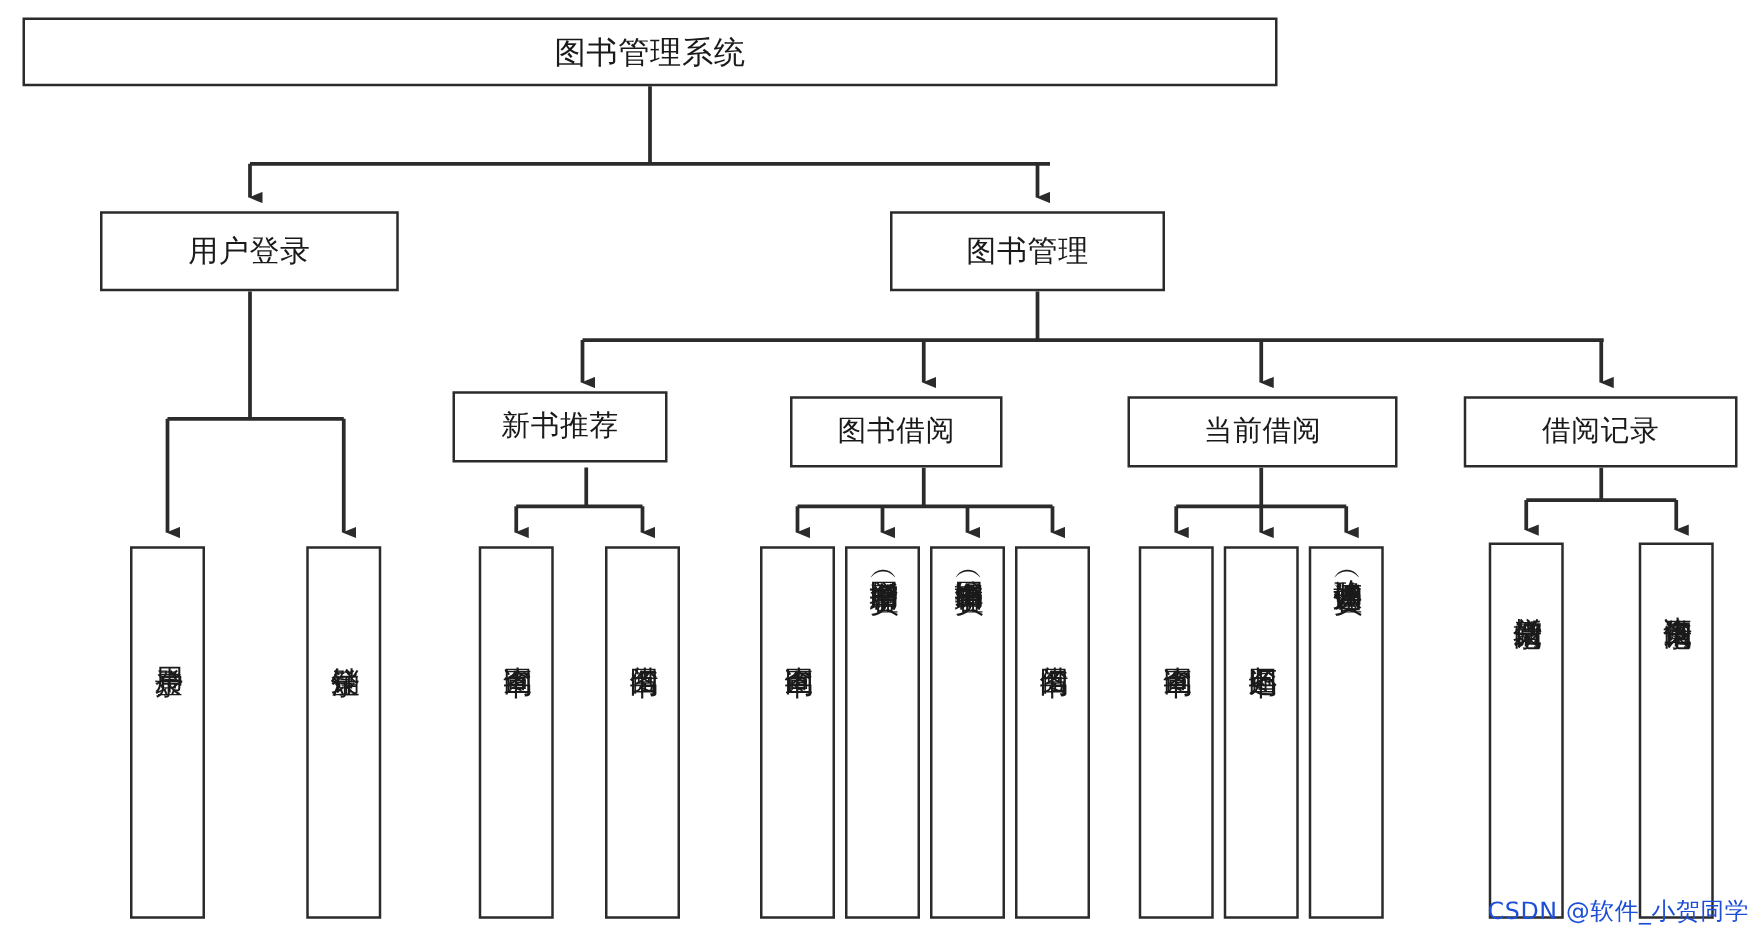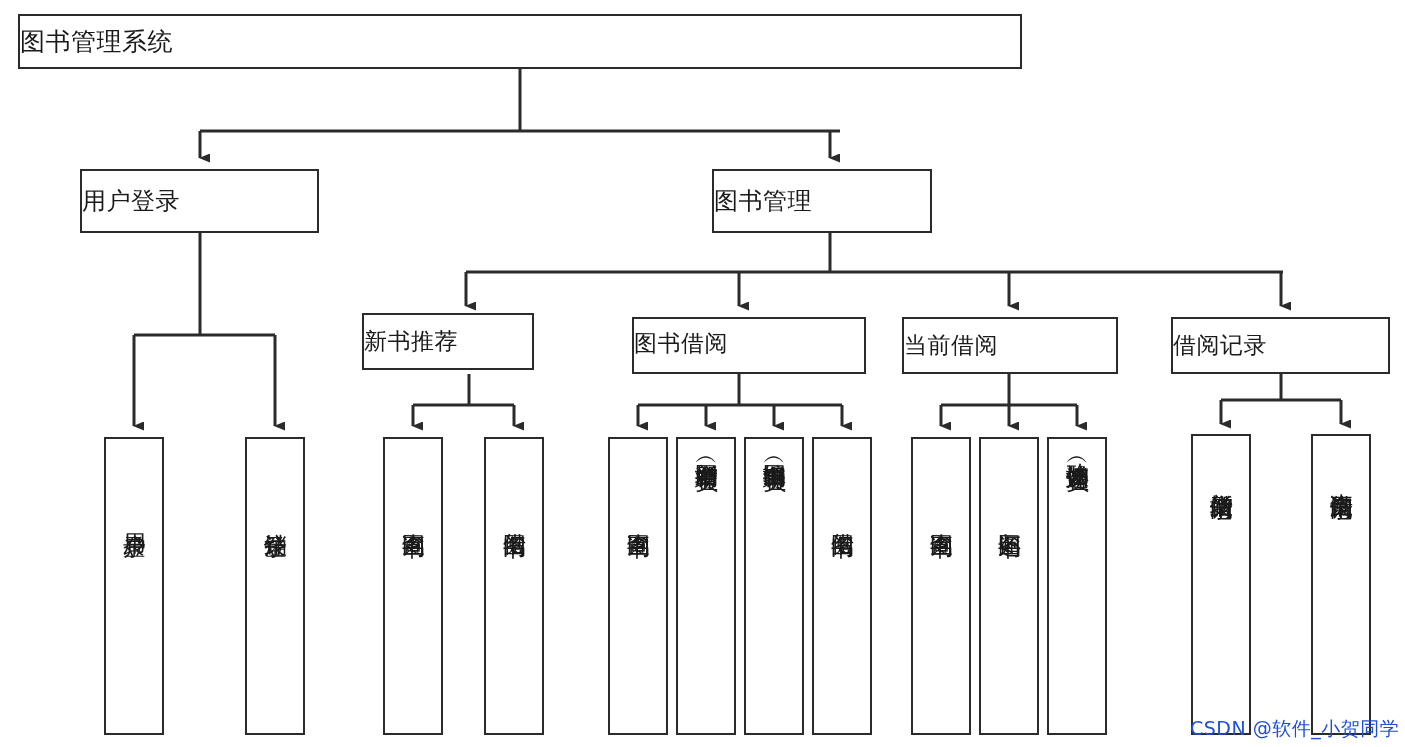--- a/index.html
+++ b/index.html
@@ -26,20 +26,21 @@
     height: 747px;
     pointer-events: none;
   }
   .node {
     position: absolute;
     box-sizing: border-box;
     background: #ffffff;
     border: 2px solid #2b2b2b;
     display: flex;
     align-items: center;
+    justify-content: center;
     color: #1a1a1a;
   }
   .node .node-label {
     display: block;
     text-align: center;
     line-height: 1.18;
     letter-spacing: 0.5px;
   }
   .node-root .node-label {
     font-size: 25px;
@@ -133,21 +134,21 @@
   <div class="node node-level2" style="left:80px; top:169px; width:239px; height:64px;">
     <span class="node-label">用户登录</span>
   </div>
   <div class="node node-level2" style="left:712px; top:169px; width:220px; height:64px;">
     <span class="node-label">图书管理</span>
   </div>
 
   <div class="node node-level3" style="left:362px; top:313px; width:172px; height:57px;">
     <span class="node-label">新书推荐</span>
   </div>
-  <div class="node node-level3" style="left:632px; top:317px; width:234px; height:57px;font-family:Liberation Mono, monospace;">
+  <div class="node node-level3" style="left:632px; top:317px; width:170px; height:57px;">
     <span class="node-label">图书借阅</span>
   </div>
   <div class="node node-level3" style="left:902px; top:317px; width:216px; height:57px;">
     <span class="node-label">当前借阅</span>
   </div>
   <div class="node node-level3" style="left:1171px; top:317px; width:219px; height:57px;">
     <span class="node-label">借阅记录</span>
   </div>
 
   <div class="node node-leaf" style="left:104px; top:437px; width:60px; height:298px; padding-top:76px;">

